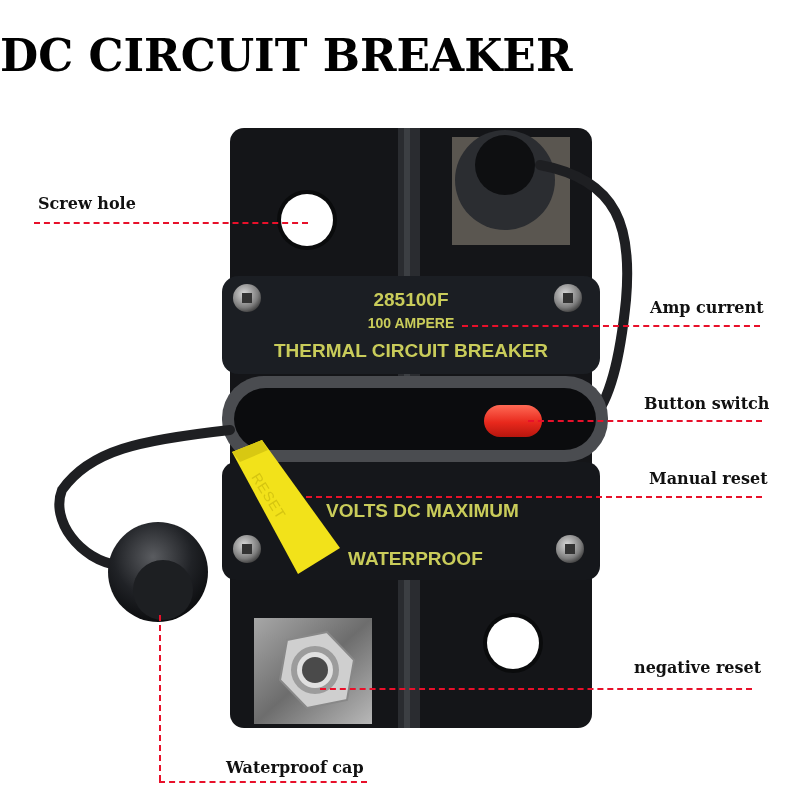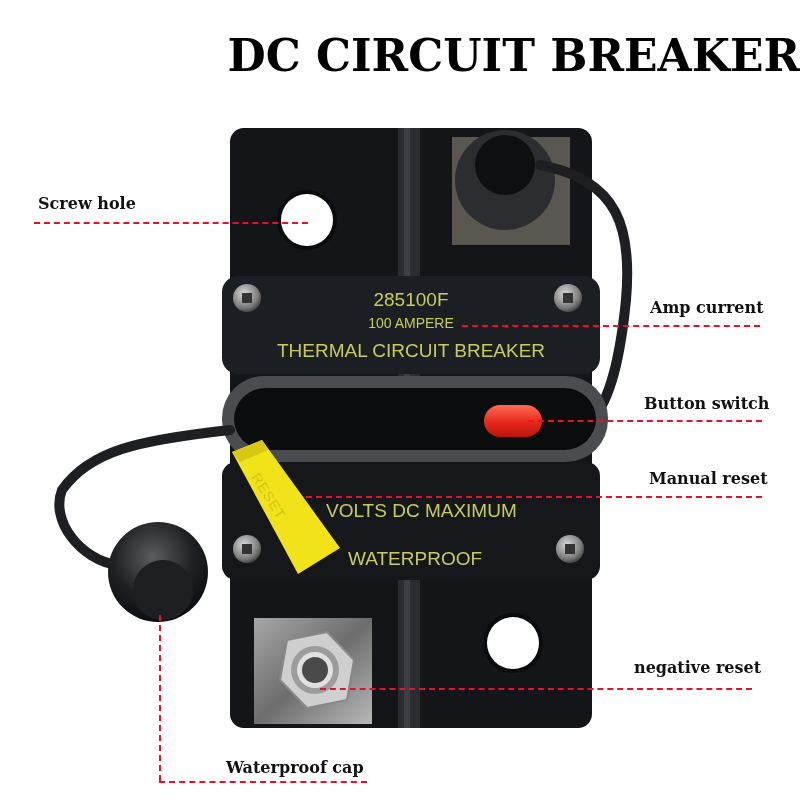--- a/index.html
+++ b/index.html
@@ -1,22 +1,22 @@
 <!DOCTYPE html>
 <html><head>
   <meta charset="utf-8">
   <style>
     html, body { margin: 0; padding: 0; background: #ffffff; }
     body { width: 800px; height: 800px; position: relative; overflow: hidden; font-family: "DejaVu Serif", serif; }
-    .title { position: absolute; top: 30px; left: 0; width: 800px; text-align: right; font-family: "DejaVu Serif", serif; font-weight: bold; font-size: 44px; letter-spacing: 0px; color: #000; }
+    .title { position: absolute; top: 30px; left: 0; width: 800px; text-align: left; font-family: "DejaVu Serif", serif; font-weight: bold; font-size: 44px; letter-spacing: 0px; color: #000; }
     .stage { position: absolute; left: 0; top: 0; width: 800px; height: 800px; }
     .label { position: absolute; font-family: "DejaVu Serif", serif; font-weight: bold; font-size: 16px; color: #111; white-space: nowrap; }
     .dash-h { position: absolute; height: 0; border-top: 2px dashed #e8102a; }
     .dash-v { position: absolute; width: 0; border-left: 2px dashed #e8102a; }
-    .plate-text { font-family: "Liberation Sans", sans-serif; font-weight: normal; color: #c9cc5a; text-align: center; position: absolute; width: 100%; left: 0; }
+    .plate-text { font-family: "Liberation Sans", sans-serif; font-weight: bold; color: #c9cc5a; text-align: center; position: absolute; width: 100%; left: 0; }
   </style>
 </head>
 <body>
 
 <div class="stage">
 
   <div class="title">DC CIRCUIT BREAKER</div>
 
   <svg width="800" height="800" viewBox="0 0 800 800" style="position:absolute;left:0;top:0;">
     <defs>

